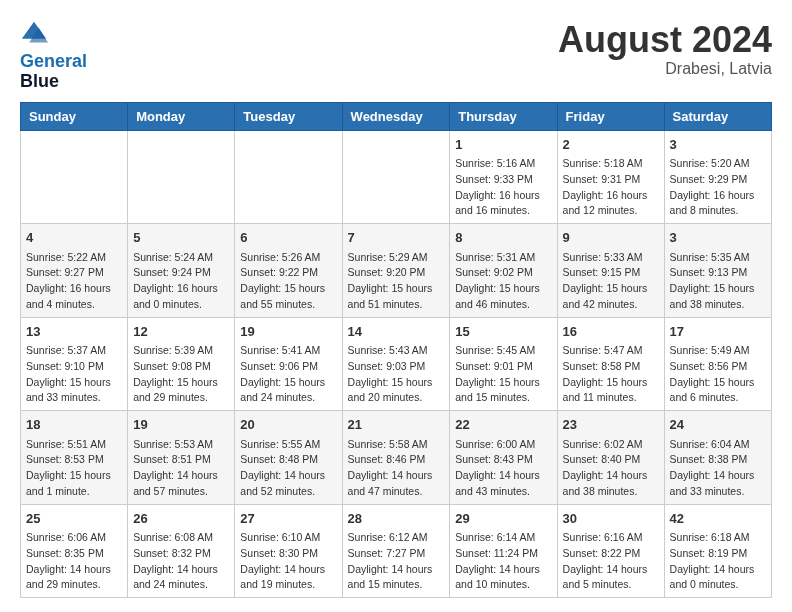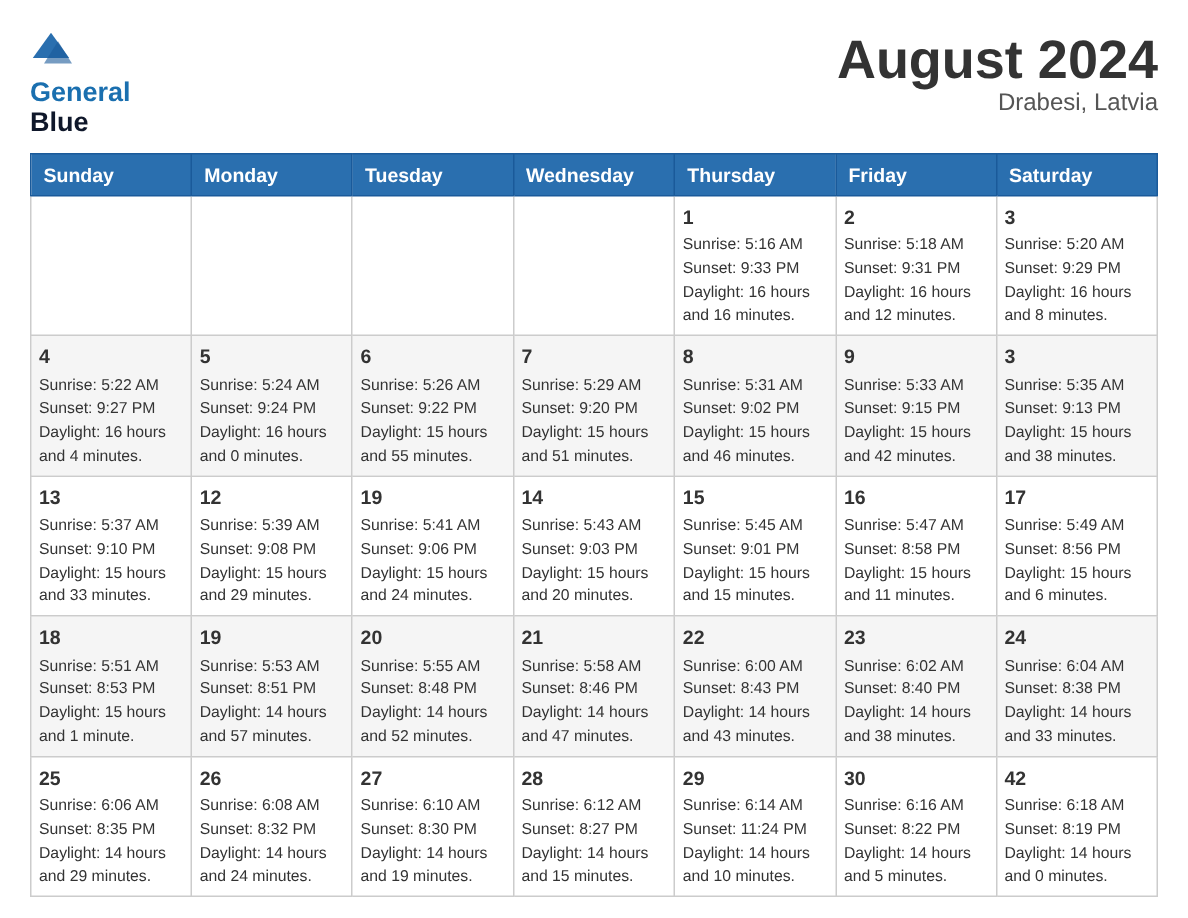--- a/index.html
+++ b/index.html
@@ -319,21 +319,21 @@
         <td>
           <span class="day-num">27</span>
           <div>Sunrise: 6:10 AM</div>
           <div>Sunset: 8:30 PM</div>
           <div>Daylight: 14 hours</div>
           <div>and 19 minutes.</div>
         </td>
         <td>
           <span class="day-num">28</span>
           <div>Sunrise: 6:12 AM</div>
-          <div>Sunset: 8:27 PM</div>
+          <div>Sunset: 7:27 PM</div>
           <div>Daylight: 14 hours</div>
           <div>and 15 minutes.</div>
         </td>
         <td>
           <span class="day-num">29</span>
           <div>Sunrise: 6:14 AM</div>
           <div>Sunset: 11:24 PM</div>
           <div>Daylight: 14 hours</div>
           <div>and 10 minutes.</div>
         </td>

